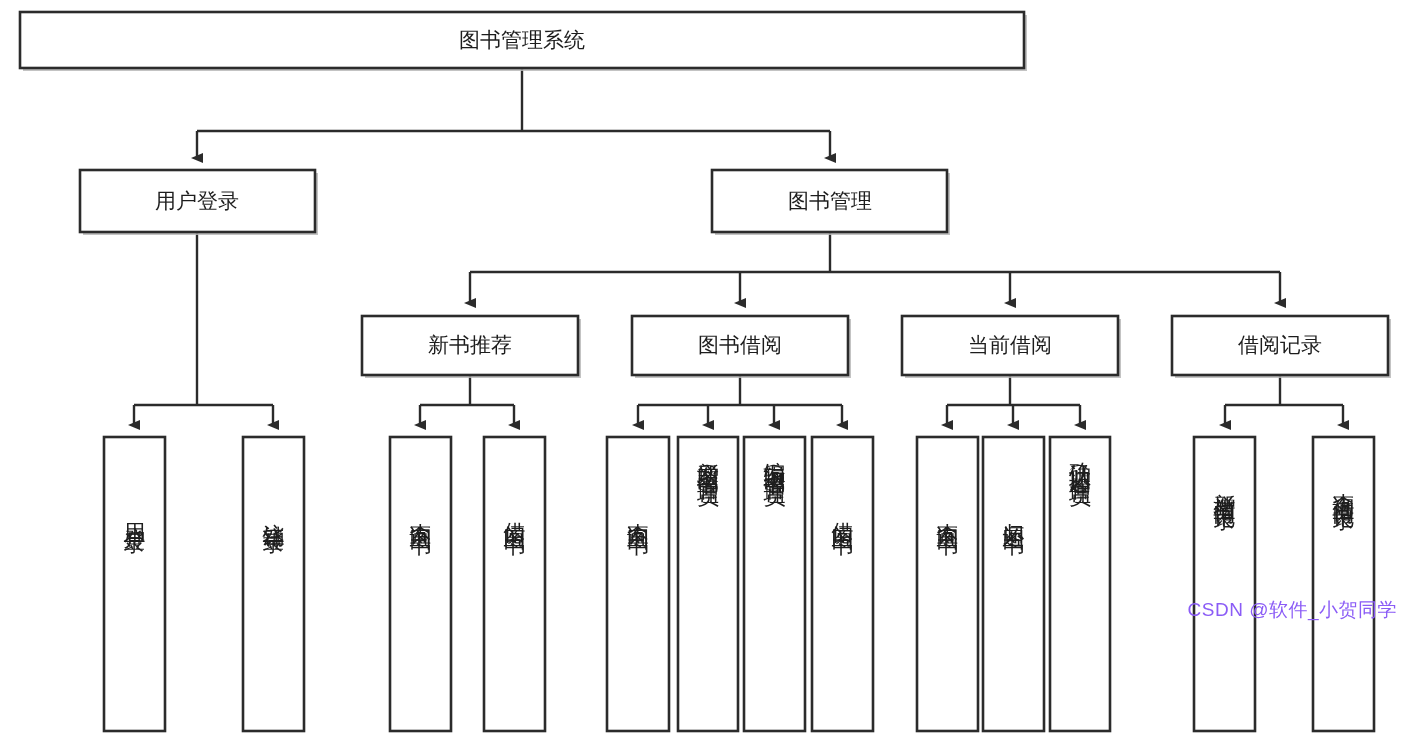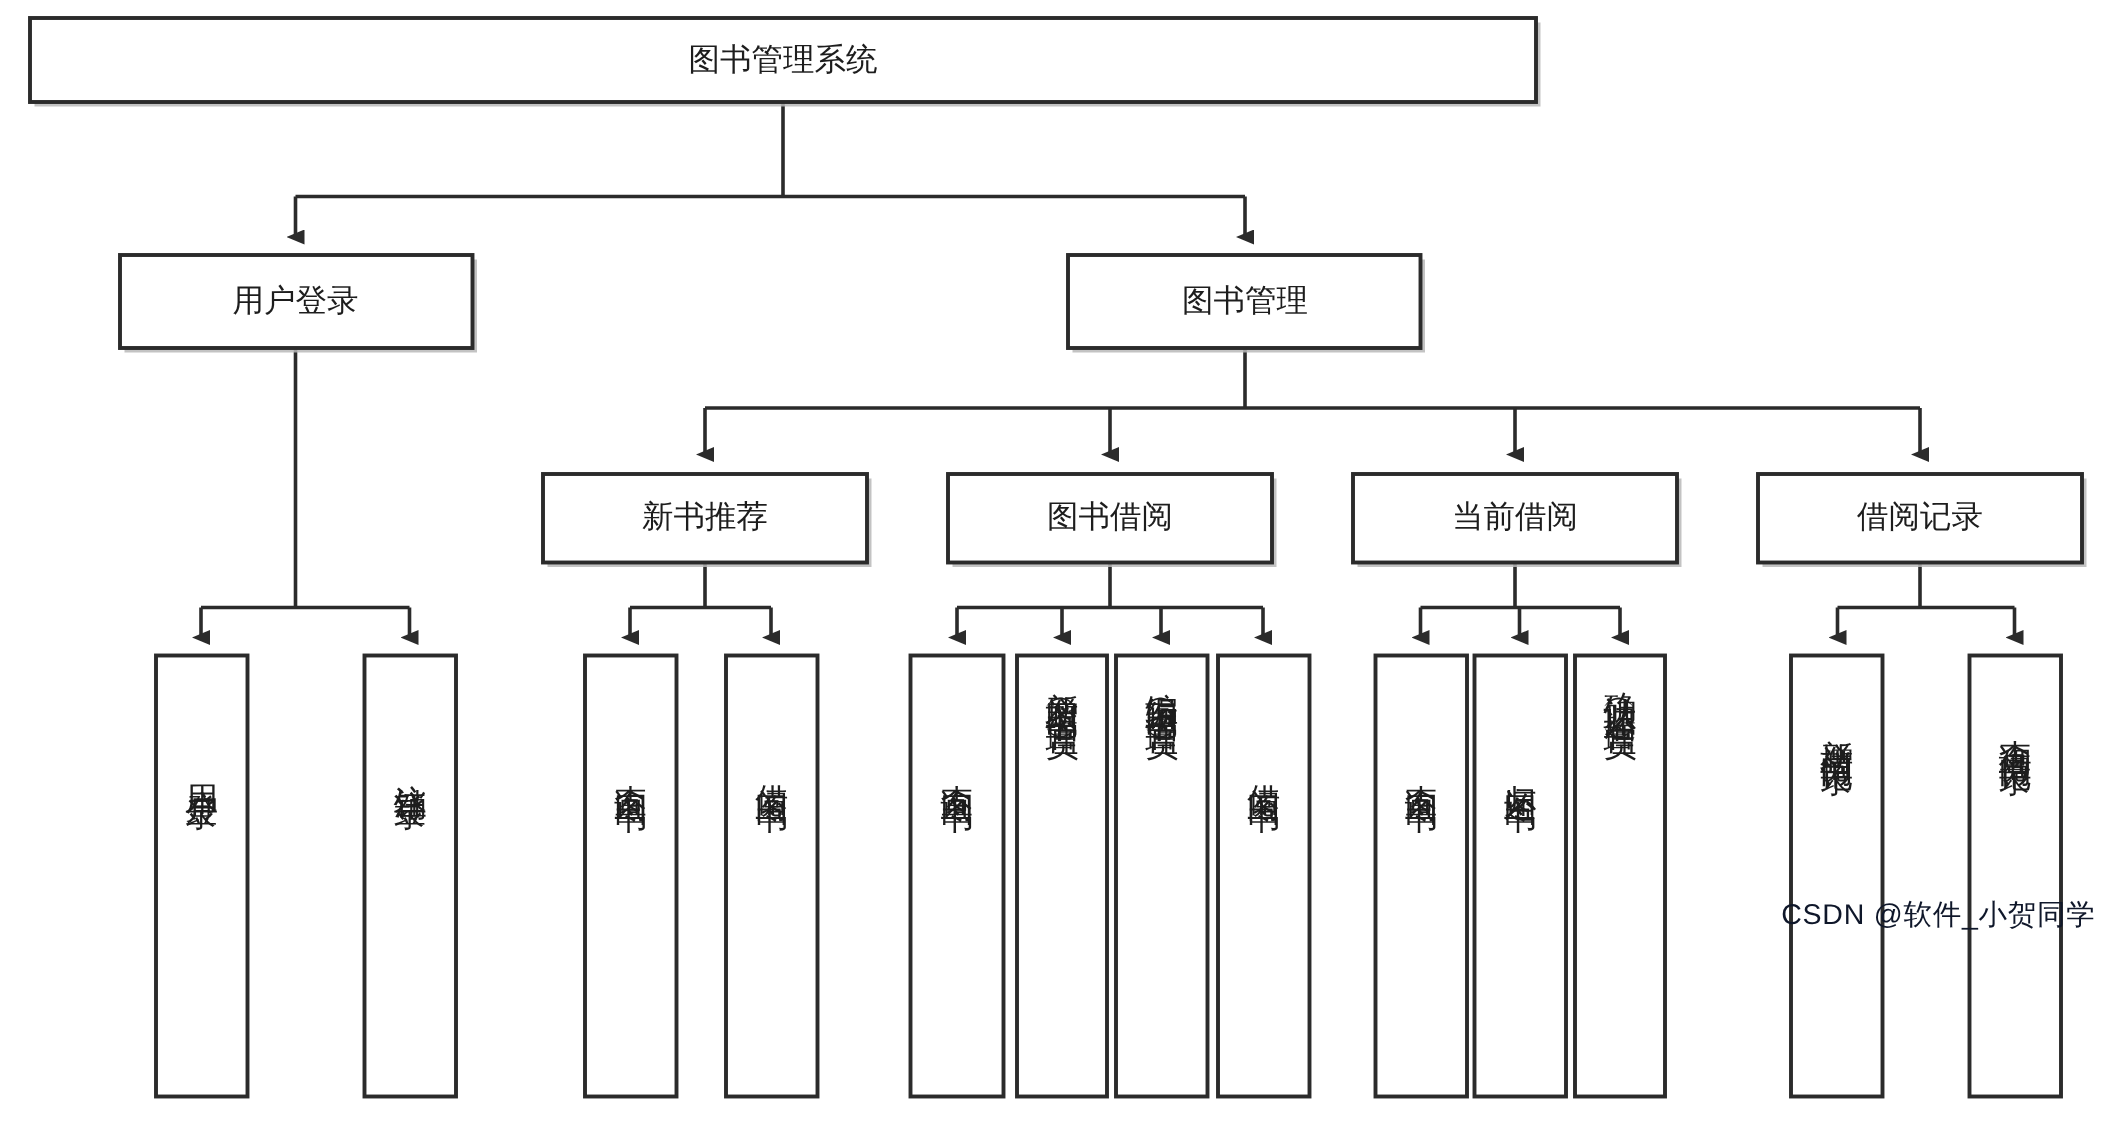--- a/index.html
+++ b/index.html
@@ -67,21 +67,21 @@
     letter-spacing: 3.5px;
     color: #1d1d1d;
     white-space: nowrap;
   }
   .watermark {
     position: absolute;
     right: 8px;
     bottom: 6px;
     font-family: "Liberation Sans", "DejaVu Sans", sans-serif;
     font-size: 19px;
-    color: #0f172a;
+    color: #8b5cf6;
     letter-spacing: 0.5px;
     white-space: nowrap;
   }
 </style>
 </head>
 <body>
 
 <div id="diagram-root">
 
   <svg id="flowchart" viewBox="0 0 1405 747">

